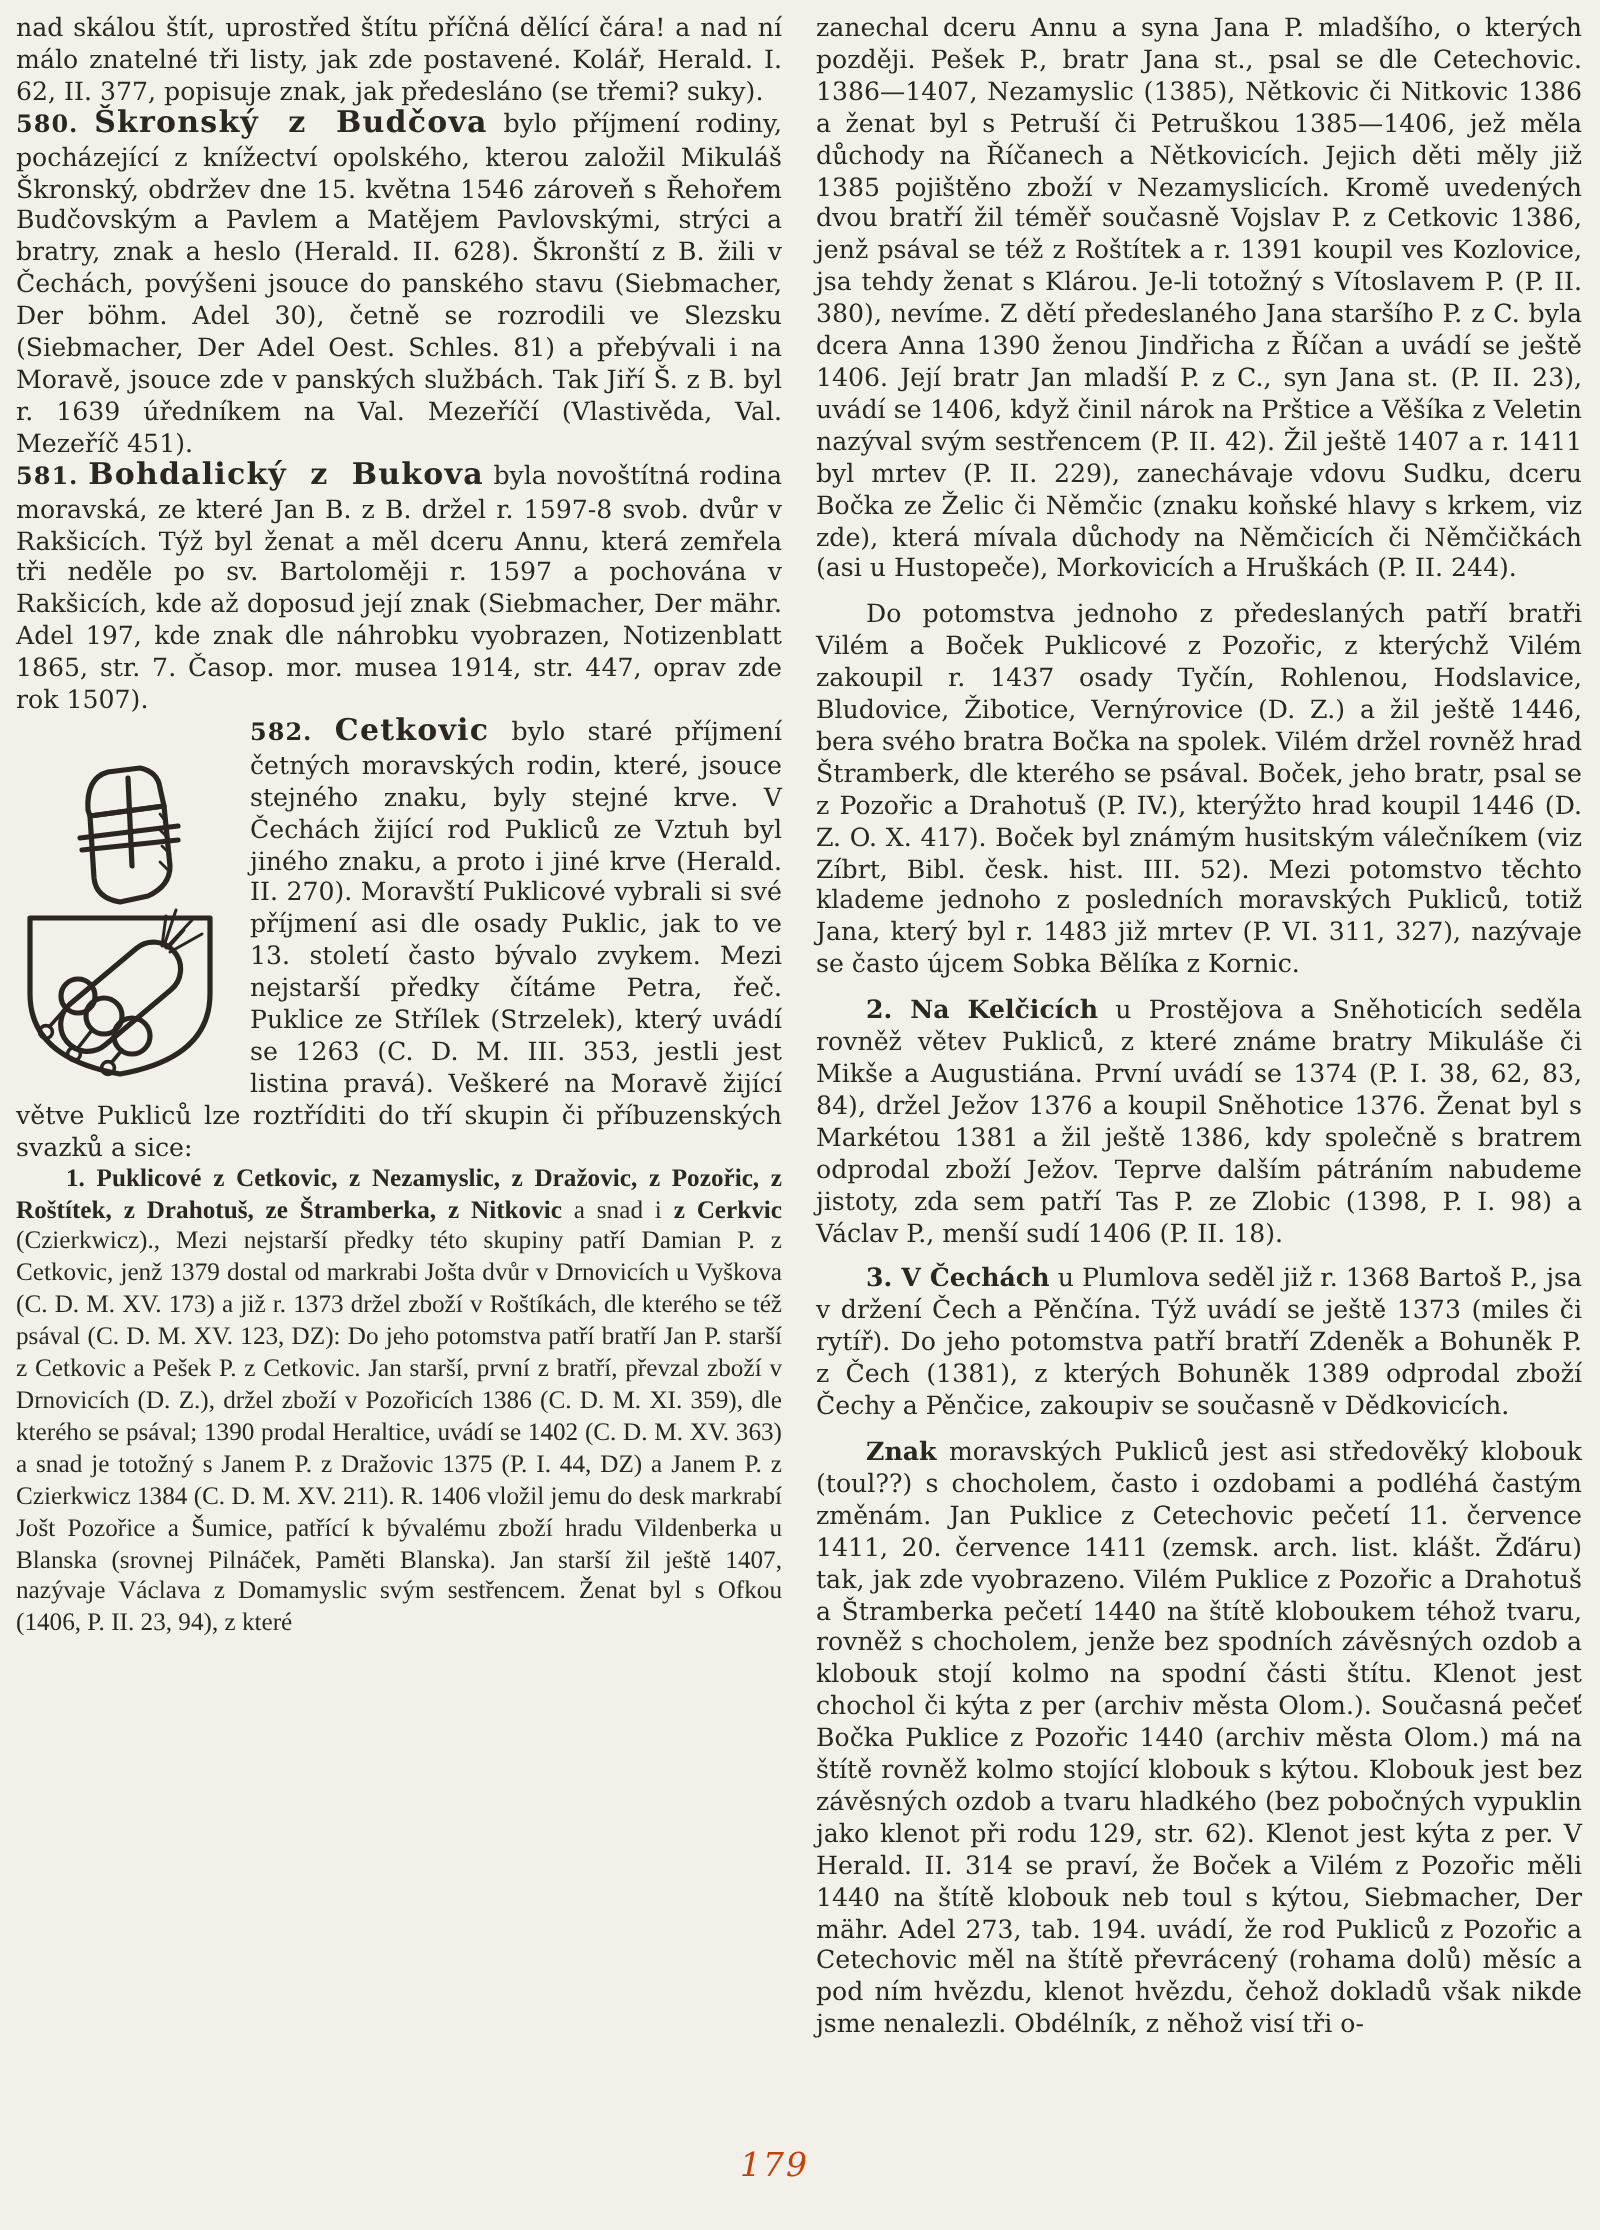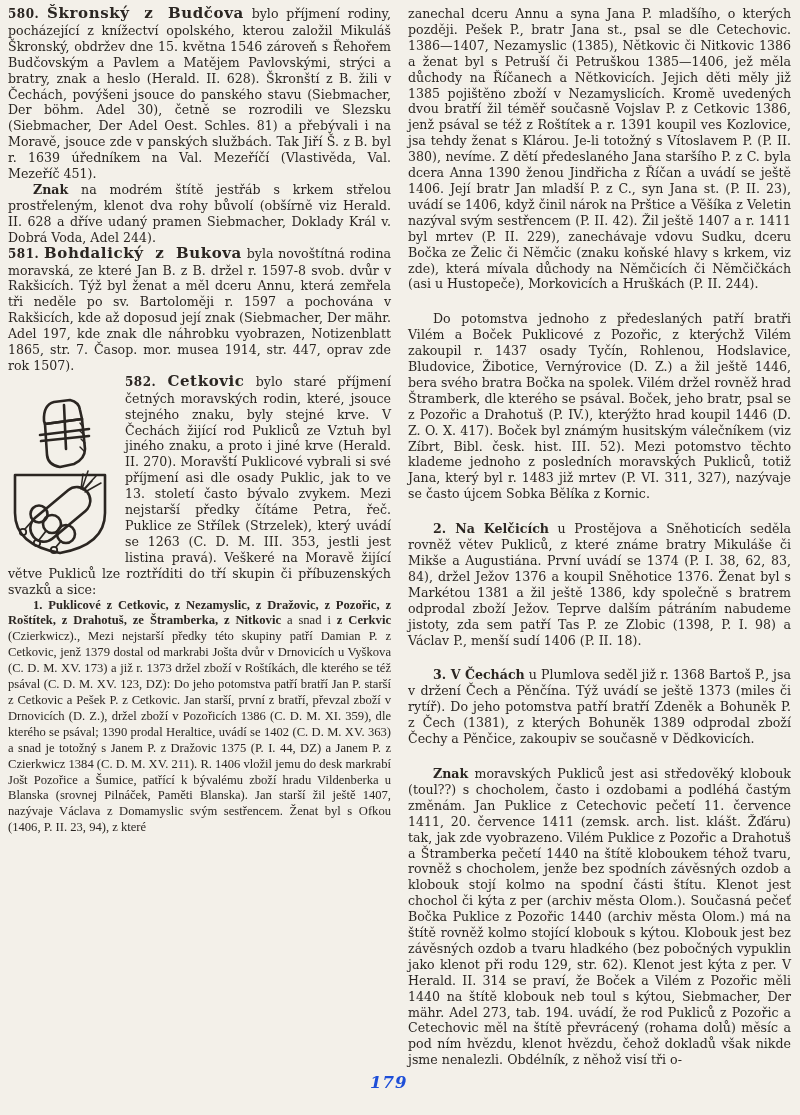--- a/index.html
+++ b/index.html
@@ -17,43 +17,43 @@
   .cols{display:flex;gap:17px;}
   .col{width:383px;font-size:12.6px;line-height:15.9px;text-align:justify;}
   .col p{margin:0;}
   .ind{text-indent:25px;}
   b,.b{font-weight:700;}
   .sec{margin-top:17px;}
   .sec-num{font-weight:700;font-size:12px;letter-spacing:0.5px;}
   .sec-title{font-weight:700;font-size:15px;word-spacing:5px;letter-spacing:0.6px;white-space:nowrap;}
   .znak-para{margin-top:2px;}
   .group-para{margin-top:7px;font-family:Liberation Serif, serif;}
-  .rc p + p{margin-top:19px;}
+  .rc p + p{margin-top:7px;}
   .figure{
     float:left;
     width:100px;height:162px;
     margin:23px 15px 2px 2px;
   }
   .figure svg{width:100%;height:100%;}
   .pageno{
     position:absolute;left:362px;bottom:23px;
-    font-style:italic;font-weight:700;
-    font-size:16.5px;letter-spacing:1px;color:#1d4ed8;
+    font-style:italic;font-weight:400;
+    font-size:16.5px;letter-spacing:1px;color:#c2410c;
   }
 </style>
 </head>
 <body>
 
 <div class="page">
   <div class="cols">
 
     <div class="col">
+      <p>nad skálou štít, uprostřed štítu příčná dělící čára! a nad ní málo znatelné tři listy, jak zde postavené. Kolář, Herald. I. 62, II. 377, popisuje znak, jak předesláno (se třemi? suky).</p>
 
       <p class="sec"><span class="sec-num">580.</span> <span class="sec-title">Škronský z Budčova</span><span> bylo příjmení rodiny, pocházející z knížectví opolského, kterou založil Mikuláš Škronský, obdržev dne 15. května 1546 zároveň s Řehořem Budčovským a Pavlem a Matějem Pavlovskými, strýci a bratry, znak a heslo (Herald. II. 628). Škronští z B. žili v Čechách, povýšeni jsouce do panského stavu (Siebmacher, Der böhm. Adel 30), četně se rozrodili ve Slezsku (Siebmacher, Der Adel Oest. Schles. 81) a přebývali i na Moravě, jsouce zde v panských službách. Tak Jiří Š. z B. byl r. 1639 úředníkem na Val. Mezeříčí (Vlastivěda, Val. Mezeříč 451).</span></p>
-      <p class="ind znak-para"><span class="b">Znak</span><span> na modrém štítě jestřáb s krkem střelou prostřeleným, klenot dva rohy bůvolí (obšírně viz Herald. II. 628 a dříve udaný pramen Siebmacher, Doklady Král v. Dobrá Voda, Adel 244).</span></p>
 
       <p class="sec"><span class="sec-num">581.</span> <span class="sec-title">Bohdalický z Bukova</span><span> byla novoštítná rodina moravská, ze které Jan B. z B. držel r. 1597-8 svob. dvůr v Rakšicích. Týž byl ženat a měl dceru Annu, která zemřela tři neděle po sv. Bartoloměji r. 1597 a pochována v Rakšicích, kde až doposud její znak (Siebmacher, Der mähr. Adel 197, kde znak dle náhrobku vyobrazen, Notizenblatt 1865, str. 7. Časop. mor. musea 1914, str. 447, oprav zde rok 1507).</span></p>
 
       <p class="sec"><span class="sec-num">582.</span> <span class="sec-title">Cetkovic</span><span class="figure">
           <svg viewBox="0 0 100 162" fill="none" stroke="#2b2622" stroke-width="2.6" stroke-linejoin="round" stroke-linecap="round">
 
             <path d="M34 24 Q33 8 44 5 L60 3 Q69 5 70 13 L72 22 L35 27 Z"></path>
             <path d="M35 27 L72 22 L75 52 Q75 62 64 67 L50 70 Q38 68 37 58 Z"></path>
             <path d="M30 38 L79 32"></path>
             <path d="M31 44 L79 39"></path>

